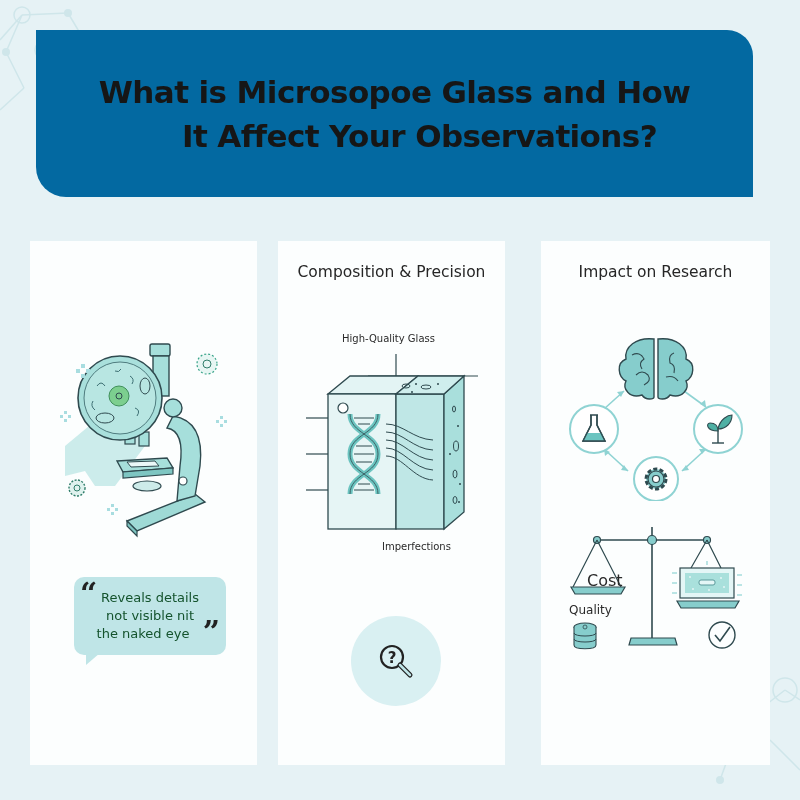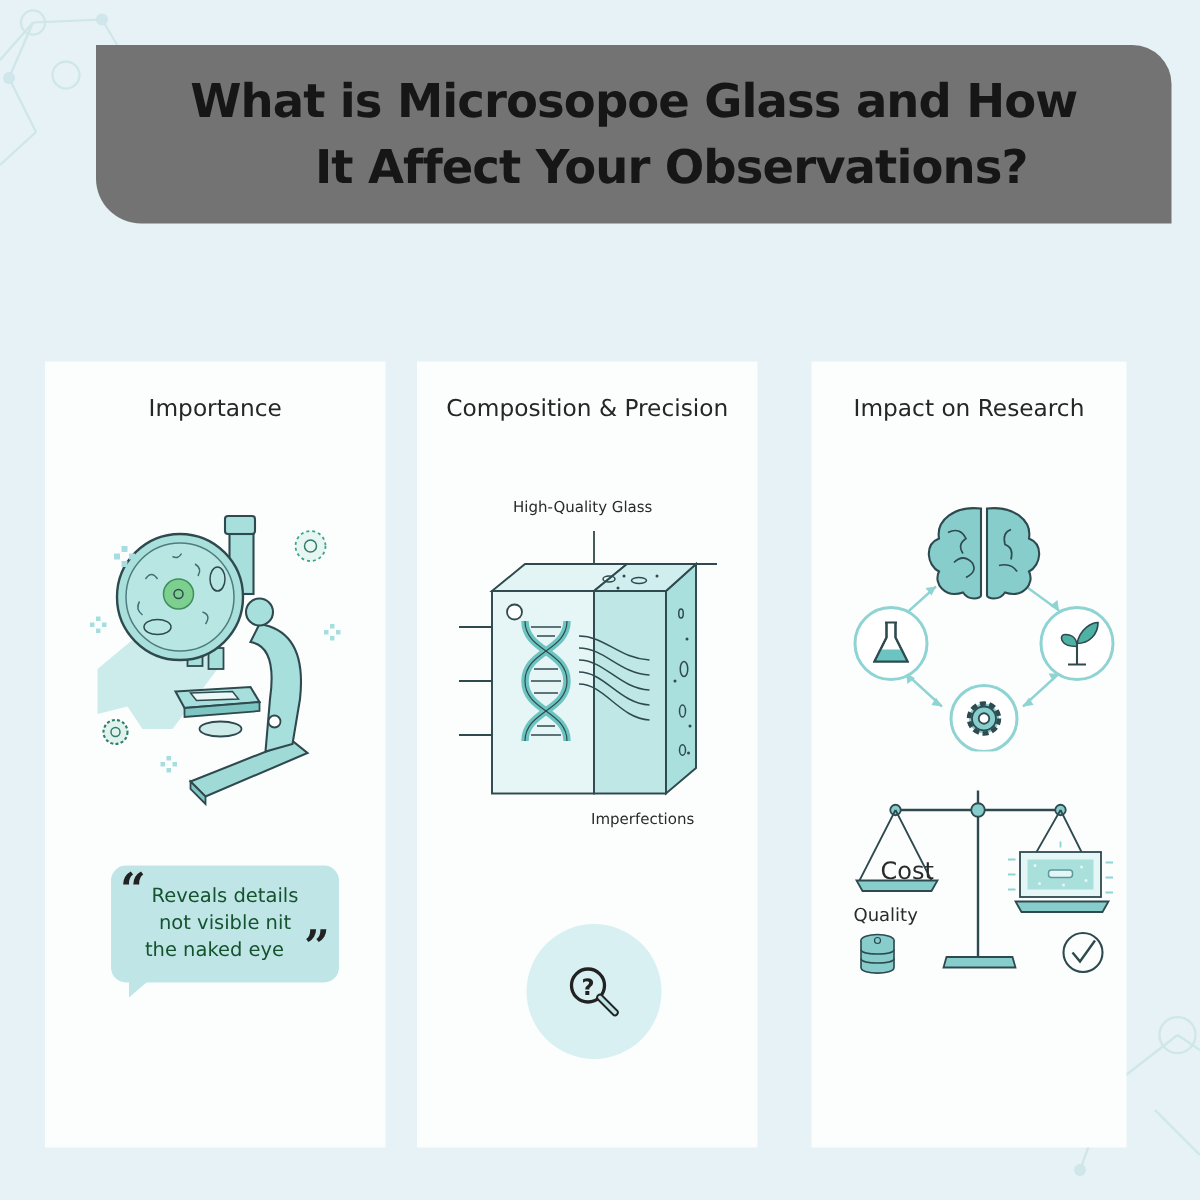--- a/index.html
+++ b/index.html
@@ -6,43 +6,43 @@
   html, body { width: 800px; height: 800px; overflow: hidden; }
   body {
     position: relative;
     background: #e6f2f5;
     font-family: "Liberation Sans", "DejaVu Sans", sans-serif;
     color: #1d1d1d;
   }
   .bg-pattern { position: absolute; inset: 0; pointer-events: none; }
   .title-card {
     position: absolute;
-    left: 64px; top: 30px; width: 717px; height: 119px;
-    background: #737373;
+    left: 36px; top: 30px; width: 717px; height: 167px;
+    background: #0369a1;
     border-radius: 0 26px 0 30px;
     display: flex; flex-direction: column; align-items: center; justify-content: center;
   }
   .title-line {
     font-family: "DejaVu Sans", sans-serif;
     font-weight: bold;
     font-size: 31px;
     letter-spacing: -0.6px;
     color: #161616;
     line-height: 44px;
     white-space: nowrap;
   }
   .title-line.l2 { margin-left: 50px; }
   .card {
     position: absolute;
     top: 241px; height: 524px;
     background: #fcfefe;
   }
   .card.c1 { left: 30px; width: 227px; }
   .card.c2 { left: 278px; width: 227px; }
-  .card.c3 { left: 541px; width: 210px; }
+  .card.c3 { left: 541px; width: 229px; }
   .card-title {
     position: absolute; top: 22px; left: 0; right: 0;
     text-align: center;
     font-family: "DejaVu Sans", sans-serif;
     font-size: 15.5px;
     color: #262626;
     white-space: nowrap;
   }
   .abs { position: absolute; }
   .quote-bubble {
@@ -111,21 +111,20 @@
     <circle cx="720" cy="780" r="4"></circle>
   </g>
 </svg>
 
 <div class="title-card">
   <div class="title-line">What is Microsopoe Glass and How</div>
   <div class="title-line l2">It Affect Your Observations?</div>
 </div>
 
 <div class="card c1">
-  <div class="card-title">Importance</div>
 
   <svg class="abs" style="left:25px;top:95px" width="180" height="210" viewBox="0 0 180 210">
 
     <path d="M10 110 L58 70 L90 110 L60 150 L40 150 L30 135 L10 140 Z" fill="#bfe7e6" opacity="0.8"></path>
 
     <path d="M72 185 L140 158 L150 166 L82 195 Z" fill="#9fdad6" stroke="#2f4a4f" stroke-width="1.4"></path>
     <path d="M72 185 L82 195 L82 200 L72 190 Z" fill="#7ec6c2" stroke="#2f4a4f" stroke-width="1.2"></path>
 
     <path d="M118 80 Q150 85 145 130 L140 160 L122 165 L125 130 Q130 95 112 92 Z" fill="#a6dfdb" stroke="#2f4a4f" stroke-width="1.4"></path>
     <circle cx="128" cy="145" r="4" fill="#fff" stroke="#2f4a4f" stroke-width="1.2"></circle>
@@ -243,21 +242,21 @@
 
     <g fill="none" stroke="#2f4a4f" stroke-width="1">
       <path d="M88 70 C105 70, 115 85, 135 86"></path>
       <path d="M88 78 C105 78, 115 95, 135 96"></path>
       <path d="M88 86 C105 86, 115 105, 135 106"></path>
       <path d="M88 94 C105 94, 115 115, 135 116"></path>
       <path d="M88 102 C105 102, 115 125, 135 126"></path>
     </g>
   </svg>
 
-  <div class="label-sm" style="left:116px;top:300px">Imperfections</div>
+  <div class="label-sm" style="left:104px;top:300px">Imperfections</div>
 
   <div class="help-circle">
     <svg class="abs" style="left:26px;top:26px" width="40" height="40" viewBox="0 0 40 40">
       <circle cx="15" cy="15" r="11" fill="none" stroke="#222" stroke-width="2.2"></circle>
       <path d="M23 23 L33 33" stroke="#222" stroke-width="5" stroke-linecap="round"></path>
       <path d="M23 23 L33 33" stroke="#bfe5e7" stroke-width="2.5" stroke-linecap="round"></path>
       <text x="15" y="21" text-anchor="middle" font-family="DejaVu Sans, sans-serif" font-weight="bold" font-size="15" fill="#222">?</text>
     </svg>
   </div>
 </div>

